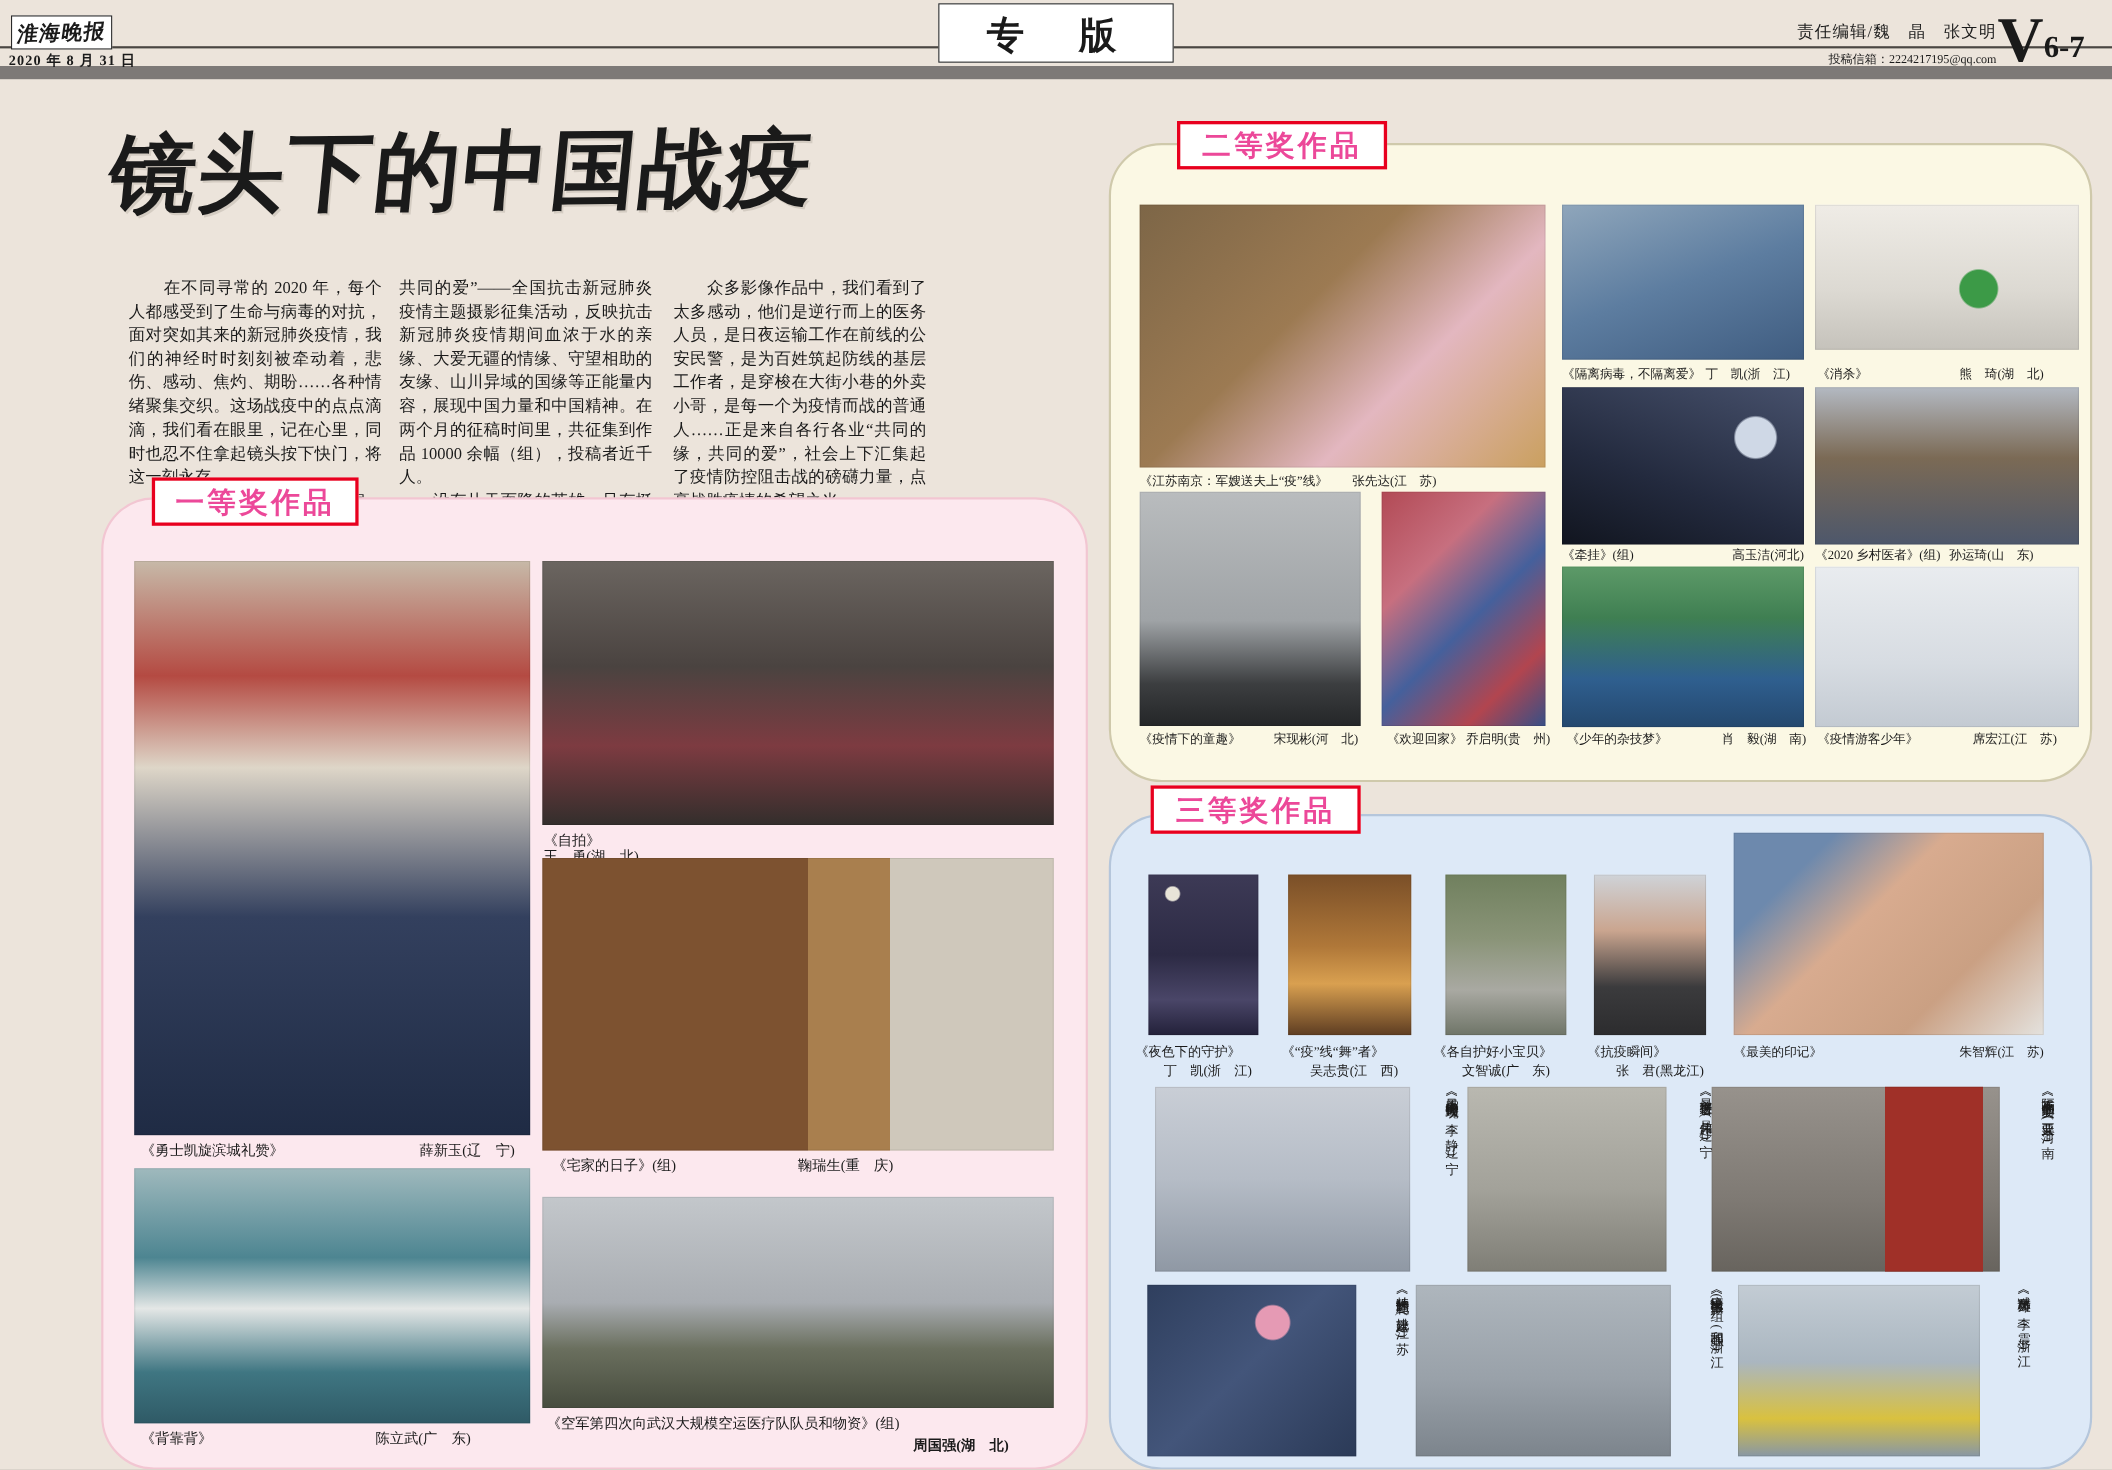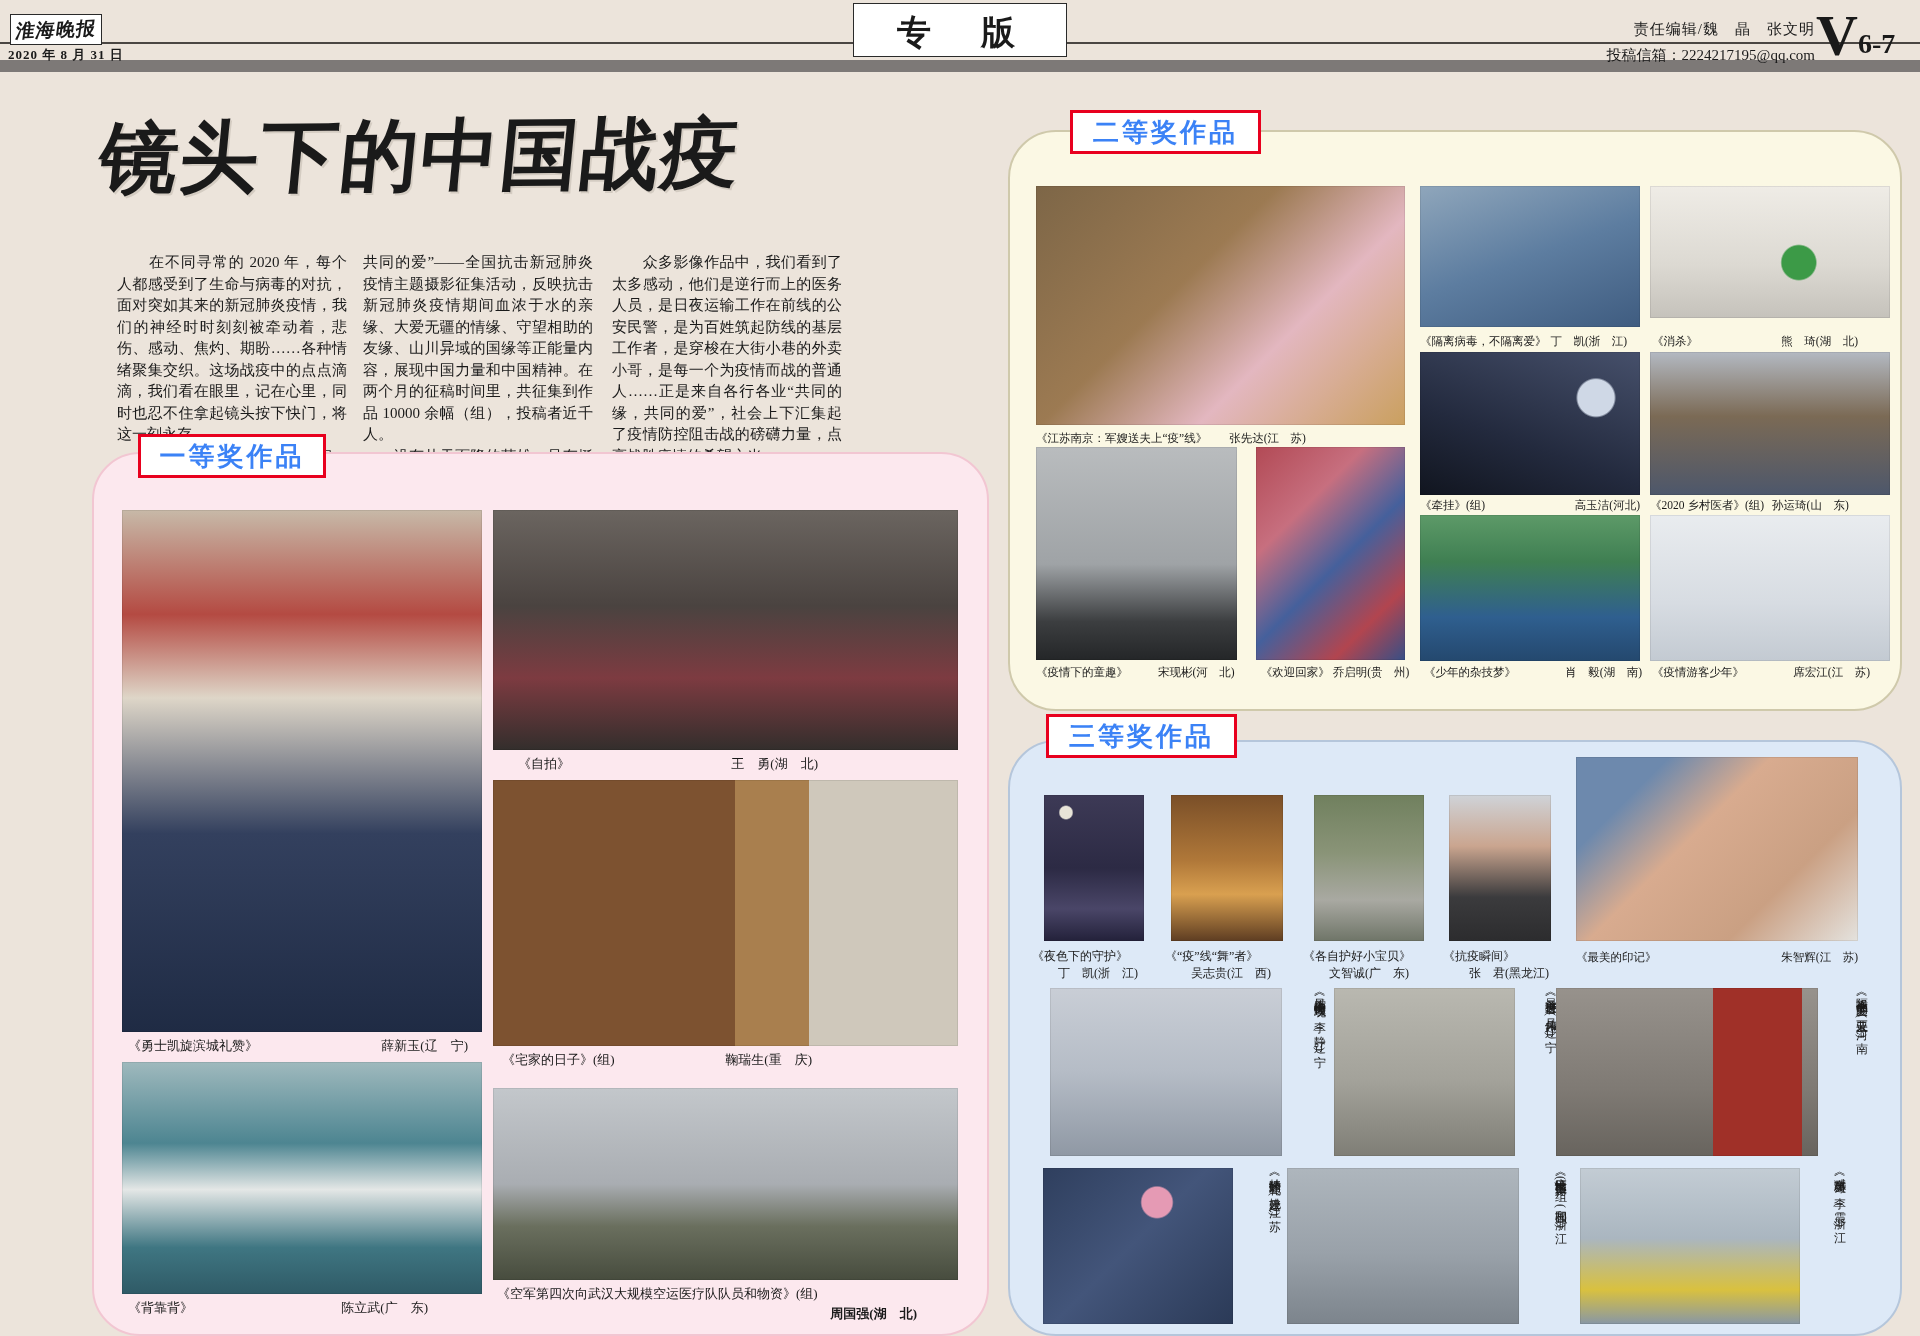--- a/index.html
+++ b/index.html
@@ -10,38 +10,38 @@
   .hdr-rule{left:0;top:42px;width:1920px;height:2px;background:#4a4642;}
   .hdr-bar{left:0;top:60px;width:1920px;height:12px;background:#7d7977;}
   .masthead{left:10px;top:14px;width:90px;height:29px;background:#fff;border:1px solid #2a2a2a;
             display:flex;align-items:center;justify-content:center;}
   .masthead span{font-weight:900;font-size:19px;transform:skewX(-10deg) rotate(-2deg);letter-spacing:1px;}
   .date{left:8px;top:46px;width:200px;font-weight:bold;font-size:13px;letter-spacing:1px;}
   .zhuanban{left:853px;top:3px;width:212px;height:52px;background:#fff;border:1px solid #2a2a2a;z-index:5;
             display:flex;align-items:flex-end;justify-content:center;}
   .zhuanban span{font-size:34px;font-weight:bold;letter-spacing:8px;}
   .editor1{left:1540px;top:20px;width:275px;font-size:15px;text-align:right;letter-spacing:1px;}
-  .editor2{left:1540px;top:46px;width:275px;font-size:15px;text-align:right;}
+  .editor2{left:1540px;top:46px;width:275px;font-size:11px;text-align:right;}
   .pageno{left:1816px;top:4px;width:100px;height:60px;display:flex;align-items:flex-end;}
   .pageno .v{font-size:58px;font-weight:bold;line-height:56px;}
   .pageno .rest{font-size:28px;font-weight:bold;line-height:40px;}
   
   .headline{left:100px;top:104px;width:680px;height:115px;font-size:78px;font-weight:900;
             letter-spacing:2px;transform:skewX(-6deg) rotate(-0.5deg);
             text-shadow:2px 2px 0 rgba(40,30,20,.12);white-space:nowrap;}
   .col{width:230px;font-size:15px;line-height:21.5px;text-align:justify;white-space:pre-wrap;}
   .c1{left:117px;top:252px;height:180px;}
   .c2{left:363px;top:252px;height:195px;}
   .c3{left:612px;top:252px;height:180px;}
   
   .box{border-radius:48px;}
   .box-pink{left:92px;top:452px;width:893px;height:880px;background:#fce8ee;border:2px solid #f2c6d2;}
   .box-cream{left:1008px;top:130px;width:890px;height:577px;background:#fbf8e4;border:2px solid #cfc9ab;}
   .box-blue{left:1008px;top:740px;width:890px;height:592px;background:#dde9f7;border:2px solid #b5c6db;}
-  .tab{background:#fff;border:3px solid #e8001e;color:#3b82f6;font-weight:bold;font-size:26px;
+  .tab{background:#fff;border:3px solid #e8001e;color:#ec4899;font-weight:bold;font-size:26px;
        letter-spacing:3px;display:flex;align-items:center;justify-content:center;z-index:6;
        font-family:"Liberation Sans","DejaVu Sans",sans-serif;}
   .tab1{left:138px;top:434px;width:182px;height:38px;}
   .tab2{left:1070px;top:110px;width:185px;height:38px;}
   .tab3{left:1046px;top:714px;width:185px;height:38px;}
   
   .ph{background-size:cover;box-shadow:0 0 0 1px rgba(0,0,0,.08) inset;}
   .g-warrior{background:linear-gradient(180deg,#c7b9a8,#b44a42 20%,#ded6c8 36%,#33405e 62%,#1f2b44);}
   .g-b2b{background:linear-gradient(180deg,#9fb9bd,#4d8591 35%,#e4e7e6 55%,#3f7682 80%,#2f5a66);}
   .g-selfie{background:linear-gradient(180deg,#6b6560,#4a4340 40%,#7d3b41 70%,#332e2c);}
@@ -125,21 +125,21 @@
     <span class="n">薛新玉(辽　宁)</span>
   </div>
 
   <div class="abs ph g-b2b" style="left:122px;top:1062px;width:360px;height:232px;"></div>
   <div class="abs cap cap-sb" style="left:128px;top:1300px;width:300px;">
     <span class="t">《背靠背》</span>
     <span class="n">陈立武(广　东)</span>
   </div>
 
   <div class="abs ph g-selfie" style="left:493px;top:510px;width:465px;height:240px;"></div>
-  <div class="abs cap cap-sb" style="left:518px;top:756px;width:300px;">
+  <div class="abs cap cap-sb" style="left:494px;top:756px;width:300px;flex-direction:column;">
     <span class="t">《自拍》</span>
     <span class="n">王　勇(湖　北)</span>
   </div>
 
   <div class="abs ph g-home" style="left:493px;top:780px;width:465px;height:266px;"></div>
   <div class="abs cap cap-sb" style="left:502px;top:1052px;width:310px;">
     <span class="t">《宅家的日子》(组)</span>
     <span class="n">鞠瑞生(重　庆)</span>
   </div>
 

